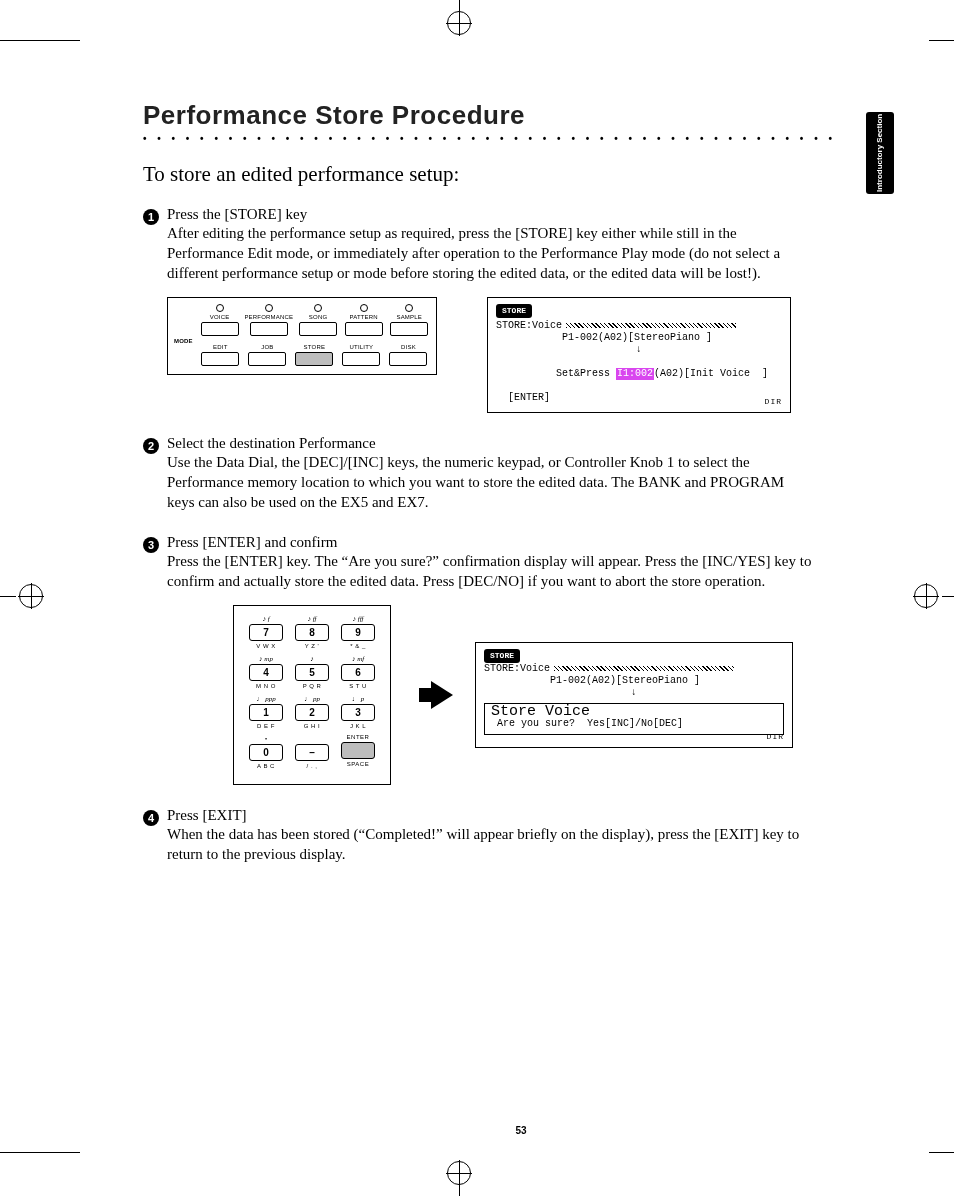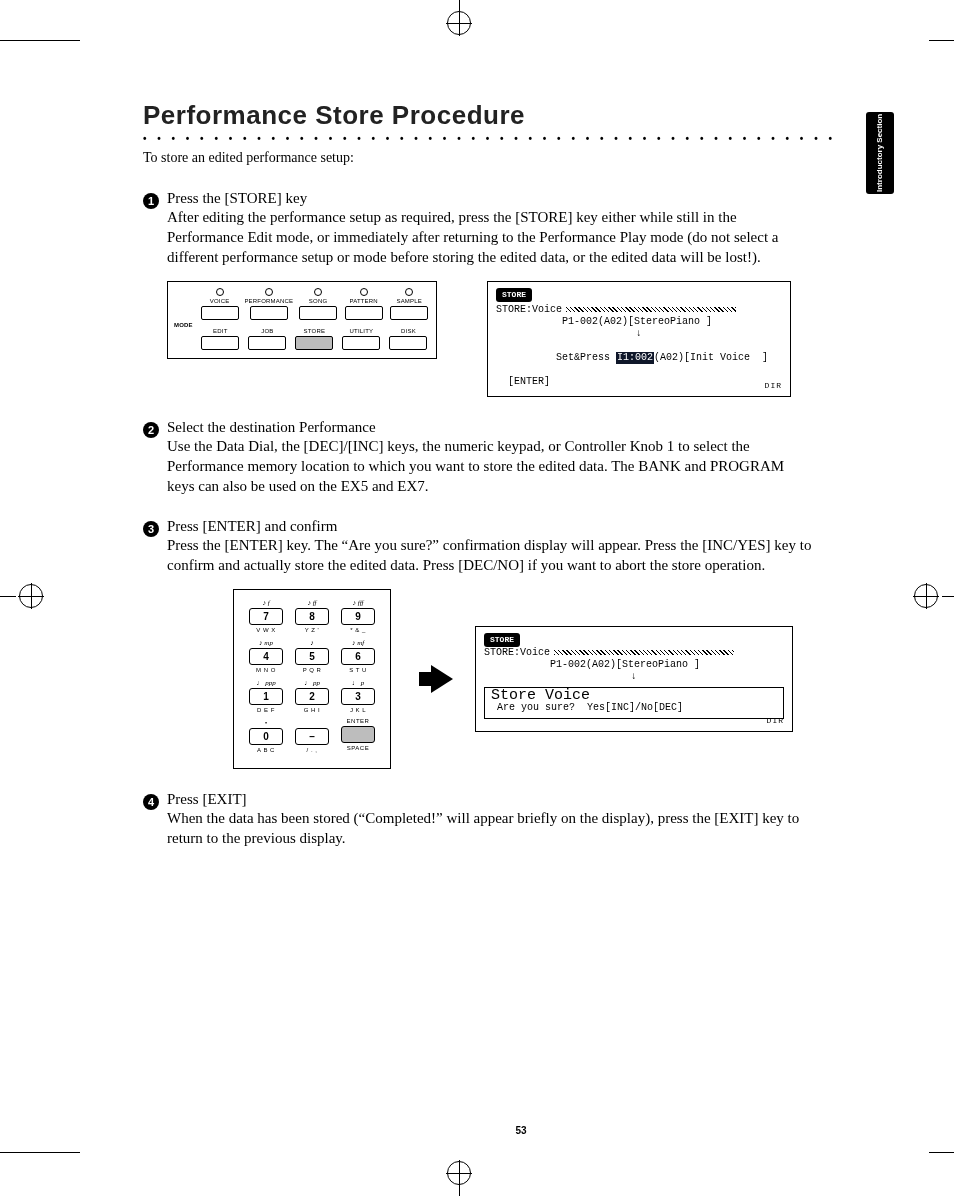--- a/index.html
+++ b/index.html
@@ -80,22 +80,22 @@
     margin-top: 2px;
     letter-spacing: 4px;
     font-family: Arial, sans-serif;
     font-weight: bold;
     font-size: 10px;
     white-space: nowrap;
     overflow: hidden;
     width: 690px;
   }
   .intro {
-    margin-top: 4px;
-    font-size: 14px;
+    margin-top: 20px;
+    font-size: 21px;
     line-height: 20px;
   }
 
   .step { margin-top: 22px; }
   .step-head {
     display: flex; align-items: baseline; gap: 8px;
     font-size: 15px;
   }
   .step-head .num-badge {
     width: 16px; height: 16px; border-radius: 50%;
@@ -162,21 +162,21 @@
     margin-bottom: 2px;
   }
   .lcd .ln { white-space: pre; }
   .lcd .hatch {
     display: inline-block; vertical-align: middle;
     height: 5px; width: 170px; margin-left: 4px;
     background: repeating-linear-gradient(45deg, #000 0 1px, #fff 1px 3px);
   }
   .lcd .down-arrow { font-size: 10px; }
   .lcd .sel {
-    display:inline-block; background:#0f172a; color:#fff; padding:0 1px;
+    display:inline-block; background:#d946ef; color:#fff; padding:0 1px;
   }
   .lcd .dir {
     position: absolute; right: 8px; bottom: 4px;
     font-size: 8px; letter-spacing: 1px;
   }
 
   
   .fig3 {
     margin-top: 14px; margin-left: 90px;
     display: flex; align-items: center; gap: 22px;
@@ -275,21 +275,21 @@
   <div class="dots-row">
     • • • • • • • • • • • • • • • • • • • • • • • • • • • • • • • • • • • • • • • • • • • • • • • • • • • • • • • • • • • • • • • • • • • • • • • • • • • • • • • • • • • • • •
   </div>
   <div class="intro">To store an edited performance setup:</div>
 
   <div class="step">
     <div class="step-head">
       <span class="num-badge">1</span>
       <span class="step-title">Press the [STORE] key</span>
     </div>
-    <div class="step-body">After editing the performance setup as required, press the [STORE] key either while still in the Performance Edit mode, or immediately after returning to the Performance Play mode (do not select a different performance setup or mode before storing the edited data, or the edited data will be lost!).</div>
+    <div class="step-body">After editing the performance setup as required, press the [STORE] key either while still in the Performance Edit mode, or immediately after operation to the Performance Play mode (do not select a different performance setup or mode before storing the edited data, or the edited data will be lost!).</div>
 
     <div class="fig-row">
 
       <div class="mode-panel">
         <div class="frame">
           <div class="mode-label">MODE</div>
           <div style="flex:1">
             <div class="cols">
               <div class="cell">
                   <div class="led"></div>

